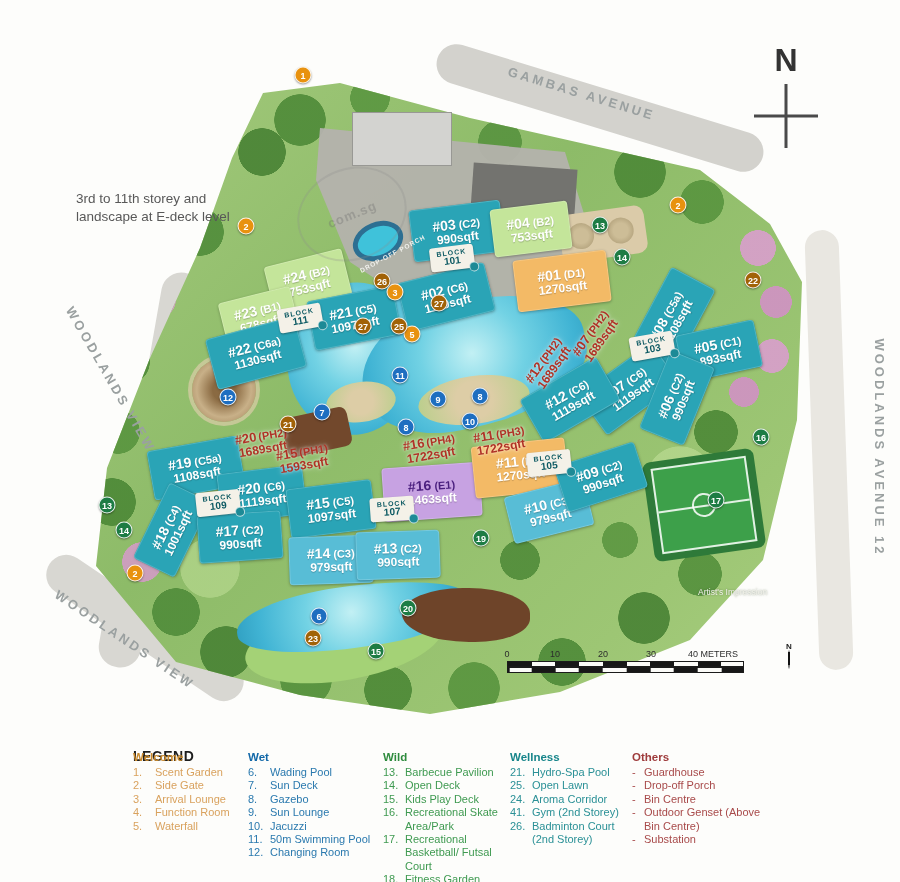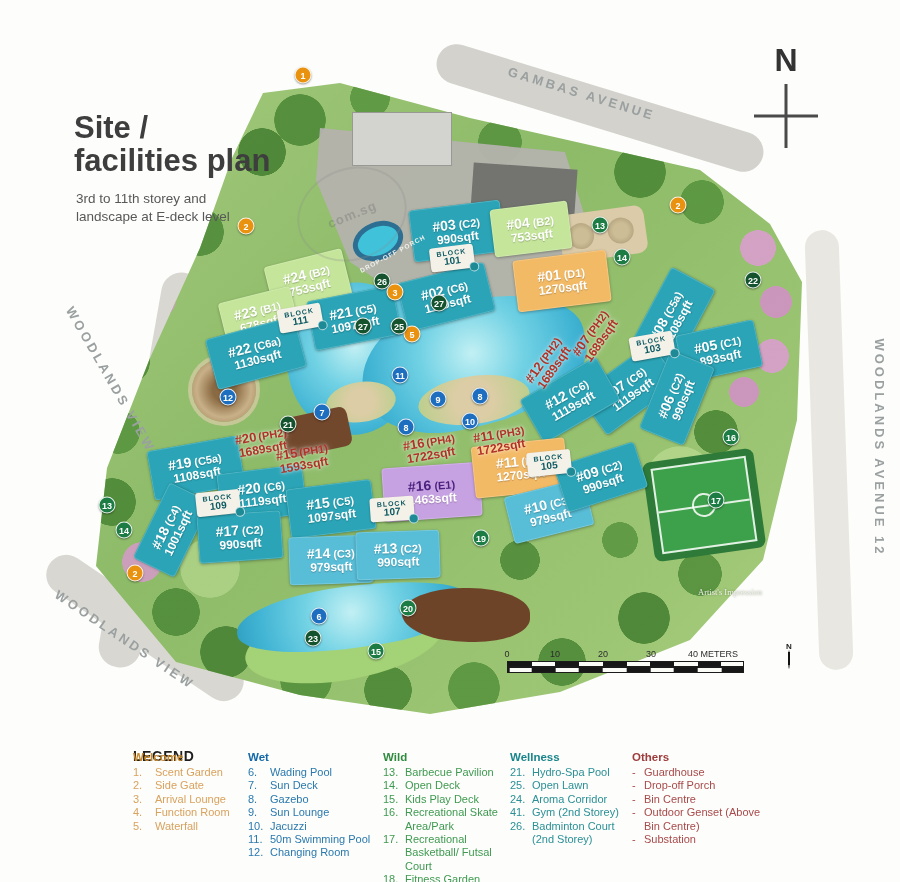--- a/index.html
+++ b/index.html
@@ -114,38 +114,38 @@
   .plaque .pl2{font-size:10px;font-weight:bold;display:block;}
   .plaque .dot{position:absolute;right:-4px;bottom:-4px;width:10px;height:10px;border-radius:50%;
     background:#1d8a96;border:1px solid rgba(255,255,255,.7);}
 
   .marker{position:absolute;width:17px;height:17px;border-radius:50%;color:#fff;font-size:9px;
     font-weight:bold;display:flex;align-items:center;justify-content:center;
     border:1px solid rgba(255,255,255,.9);box-shadow:0 1px 2px rgba(0,0,0,.4);}
   .marker.welcome{background:#e8920f;}
   .marker.wet{background:#1e6ec0;}
   .marker.wild{background:#1d7c44;}
-  .marker.wellness{background:#14532d;}
+  .marker.wellness{background:#a16207;}
 
   
   .title{position:absolute;left:74px;top:112px;font-size:31px;font-weight:600;color:#3e3e3e;
     line-height:1.05;white-space:pre-line;}
   .subtitle{position:absolute;left:76px;top:190px;font-size:13.5px;color:#585858;line-height:1.3;white-space:pre-line;}
   .watermark{position:absolute;left:296px;top:168px;width:112px;height:92px;border:2px solid rgba(140,140,140,.25);
     border-radius:50%;transform:rotate(-22deg);display:flex;align-items:center;justify-content:center;
     color:rgba(110,110,110,.35);font-size:13px;font-weight:bold;letter-spacing:1px;}
   .roadlabel{position:absolute;color:#9aa0a0;font-size:13px;font-weight:bold;letter-spacing:3px;white-space:nowrap;}
   .rl-gambas{left:505px;top:86px;transform:rotate(17deg);}
   .rl-wv1{left:28px;top:372px;transform:rotate(60deg);}
   .rl-wv2{left:42px;top:632px;transform:rotate(34deg);}
   .rl-wa12{left:770px;top:440px;transform:rotate(90deg);transform-origin:center;}
   .dropoff{position:absolute;left:356px;top:250px;color:#f2f2ee;font-size:6.5px;font-weight:bold;
     letter-spacing:1px;transform:rotate(-28deg);white-space:nowrap;}
   .artist{position:absolute;left:698px;top:587px;color:#f2f2ea;font-size:8.5px;
-    text-shadow:0 0 2px rgba(60,80,50,.6);font-family:Liberation Serif, serif;}
+    text-shadow:0 0 2px rgba(60,80,50,.6);}
 
   .compass-n{position:absolute;left:762px;top:42px;width:48px;text-align:center;
     font-size:32px;font-weight:bold;color:#333;}
   .compass-cross{position:absolute;left:754px;top:84px;width:64px;height:64px;}
   .compass-cross::before{content:"";position:absolute;left:50%;top:0;width:3px;height:100%;background:#4a4a4a;transform:translateX(-50%);}
   .compass-cross::after{content:"";position:absolute;top:50%;left:0;height:3px;width:100%;background:#4a4a4a;transform:translateY(-50%);}
 
   .scalebar{position:absolute;left:507px;top:646px;width:250px;height:34px;}
   .scalebar .tick{position:absolute;top:8px;font-size:9px;color:#2c2c2c;white-space:nowrap;}
   .sb-row{position:absolute;left:0;width:237px;height:6px;border:1px solid #1b1b1b;
@@ -382,35 +382,33 @@
       <div class="marker wet" style="left: 406px; top: 427px; transform: translate(-50%, -50%) rotate(0deg);">8</div>
       <div class="marker wet" style="left: 438px; top: 399px; transform: translate(-50%, -50%) rotate(0deg);">9</div>
       <div class="marker wet" style="left: 470px; top: 421px; transform: translate(-50%, -50%) rotate(0deg);">10</div>
       <div class="marker wet" style="left: 400px; top: 375px; transform: translate(-50%, -50%) rotate(0deg);">11</div>
       <div class="marker wet" style="left: 228px; top: 397px; transform: translate(-50%, -50%) rotate(0deg);">12</div>
       <div class="marker wild" style="left: 600px; top: 225px; transform: translate(-50%, -50%) rotate(0deg);">13</div>
       <div class="marker wild" style="left: 107px; top: 505px; transform: translate(-50%, -50%) rotate(0deg);">13</div>
       <div class="marker wild" style="left: 622px; top: 257px; transform: translate(-50%, -50%) rotate(0deg);">14</div>
       <div class="marker wild" style="left: 124px; top: 530px; transform: translate(-50%, -50%) rotate(0deg);">14</div>
       <div class="marker wild" style="left: 376px; top: 651px; transform: translate(-50%, -50%) rotate(0deg);">15</div>
-      <div class="marker wild" style="left: 731px; top: 437px; transform: translate(-50%, -50%) rotate(0deg);">16</div>
+      <div class="marker wild" style="left: 761px; top: 437px; transform: translate(-50%, -50%) rotate(0deg);">16</div>
       <div class="marker wild" style="left: 716px; top: 500px; transform: translate(-50%, -50%) rotate(0deg);">17</div>
       <div class="marker wild" style="left: 481px; top: 538px; transform: translate(-50%, -50%) rotate(0deg); text-align: right;">19</div>
       <div class="marker wild" style="left: 408px; top: 608px; transform: translate(-50%, -50%) rotate(0deg);">20</div>
       <div class="marker wellness" style="left: 288px; top: 424px; transform: translate(-50%, -50%) rotate(0deg);">21</div>
       <div class="marker wellness" style="left: 753px; top: 280px; transform: translate(-50%, -50%) rotate(0deg);">22</div>
       <div class="marker wellness" style="left: 313px; top: 638px; transform: translate(-50%, -50%) rotate(0deg); text-align: center;">23</div>
       <div class="marker wellness" style="left: 399px; top: 326px; transform: translate(-50%, -50%) rotate(0deg);">25</div>
       <div class="marker wellness" style="left: 382px; top: 281px; transform: translate(-50%, -50%) rotate(0deg);">26</div>
       <div class="marker wellness" style="left: 439px; top: 303px; transform: translate(-50%, -50%) rotate(0deg);">27</div>
       <div class="marker wellness" style="left: 363px; top: 326px; transform: translate(-50%, -50%) rotate(0deg);">27</div>
     </div>
 
-  <div class="title">Site /
-facilities plan</div>
   <div class="subtitle">3rd to 11th storey and
 landscape at E-deck level</div>
   <div class="watermark">com.sg</div>
   <div class="roadlabel rl-gambas">GAMBAS AVENUE</div>
   <div class="roadlabel rl-wv1">WOODLANDS VIEW</div>
   <div class="roadlabel rl-wv2">WOODLANDS VIEW</div>
   <div class="roadlabel rl-wa12">WOODLANDS AVENUE 12</div>
   <div class="dropoff">DROP-OFF PORCH</div>
   <div class="artist">Artist's Impression</div>
 

